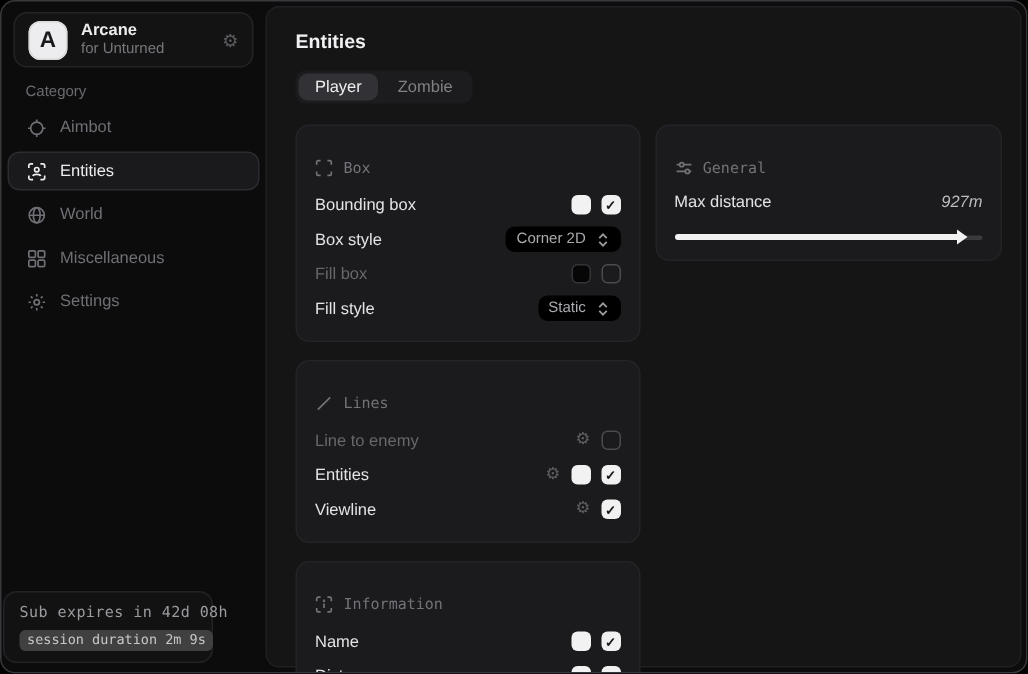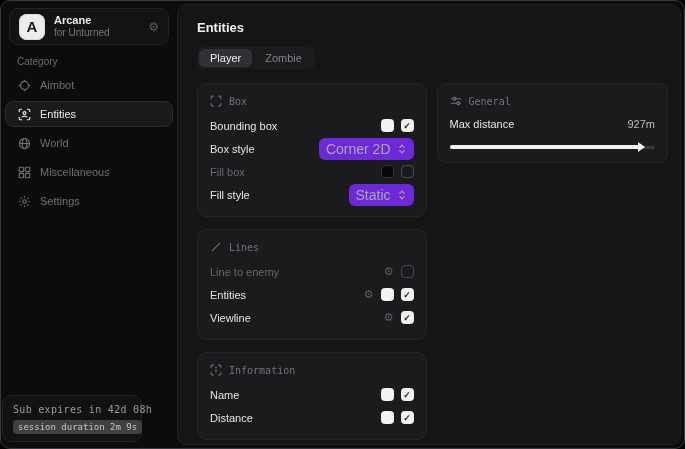--- a/index.html
+++ b/index.html
@@ -76,21 +76,21 @@
     font-size:11px; color:#808086; padding:3px 11px; border-radius:6px; cursor:pointer;
   }
   .tab.active { background:#323236; color:#eeeeef;text-align:right; }
 
   .columns { display:flex; gap:10px; margin-top:14px; align-items:flex-start; }
   .col-left { width:238px; display:flex; flex-direction:column; gap:12px; }
   .col-right { width:240px; }
 
   .card {
     background:#1b1b1d; border:1px solid #242428; border-radius:9px;
-    padding:11px 12px 10px 12px;
+    padding:22px 12px 10px 12px;
   }
   .card-head {
     display:flex; align-items:center; gap:7px; margin-bottom:7px;
     color:#727278; font-size:10px; font-family:"DejaVu Sans Mono", monospace;
   }
   .card-head svg { width:12px; height:12px; }
 
   .row {
     display:flex; align-items:center; justify-content:space-between;
     height:23px;
@@ -105,29 +105,29 @@
 
   .checkbox {
     width:13px; height:13px; border-radius:4px; cursor:pointer;
     display:flex; align-items:center; justify-content:center;
   }
   .checkbox.checked { background:#f1f1f2; color:#1b1b1d; font-size:9px; font-weight:bold; }
   .checkbox.unchecked { border:1px solid #4a4a50; background:transparent; }
 
   .dropdown {
     display:inline-flex; align-items:center; gap:6px;
-    background:#6d28d9; border-radius:6px; padding:3px 7px;
-    color:#ababaf; font-size:14px; cursor:pointer;
+    background:#000000; border-radius:6px; padding:3px 7px;
+    color:#ababaf; font-size:10px; cursor:pointer;
   }
   .dropdown svg { width:10px; height:10px; color:#9a9a9e; }
 
   .gear-btn { color:#5e5e64; font-size:11px; line-height:1; cursor:pointer; }
 
   .gen-row { display:flex; align-items:center; justify-content:space-between; height:20px; margin-top:2px; }
-  .gen-value { color:#bdbdc0; font-size:11px; }
+  .gen-value { color:#bdbdc0; font-size:11px;font-style:italic; }
   .slider { position:relative; margin-top:8px; height:10px; cursor:pointer; }
   .slider-track { position:absolute; top:4px; left:0; right:0; height:3px; border-radius:2px; background:#3a3a3e; }
   .slider-fill { position:absolute; top:3px; left:0; height:4px; border-radius:2px; background:#f2f2f3; }
   .slider-thumb {
     position:absolute; top:0px; width:0; height:0; margin-left:-2px;
     border-left:7px solid #f2f2f3; border-top:5px solid transparent; border-bottom:5px solid transparent;
   }
 </style>
 </head>
 <body>

